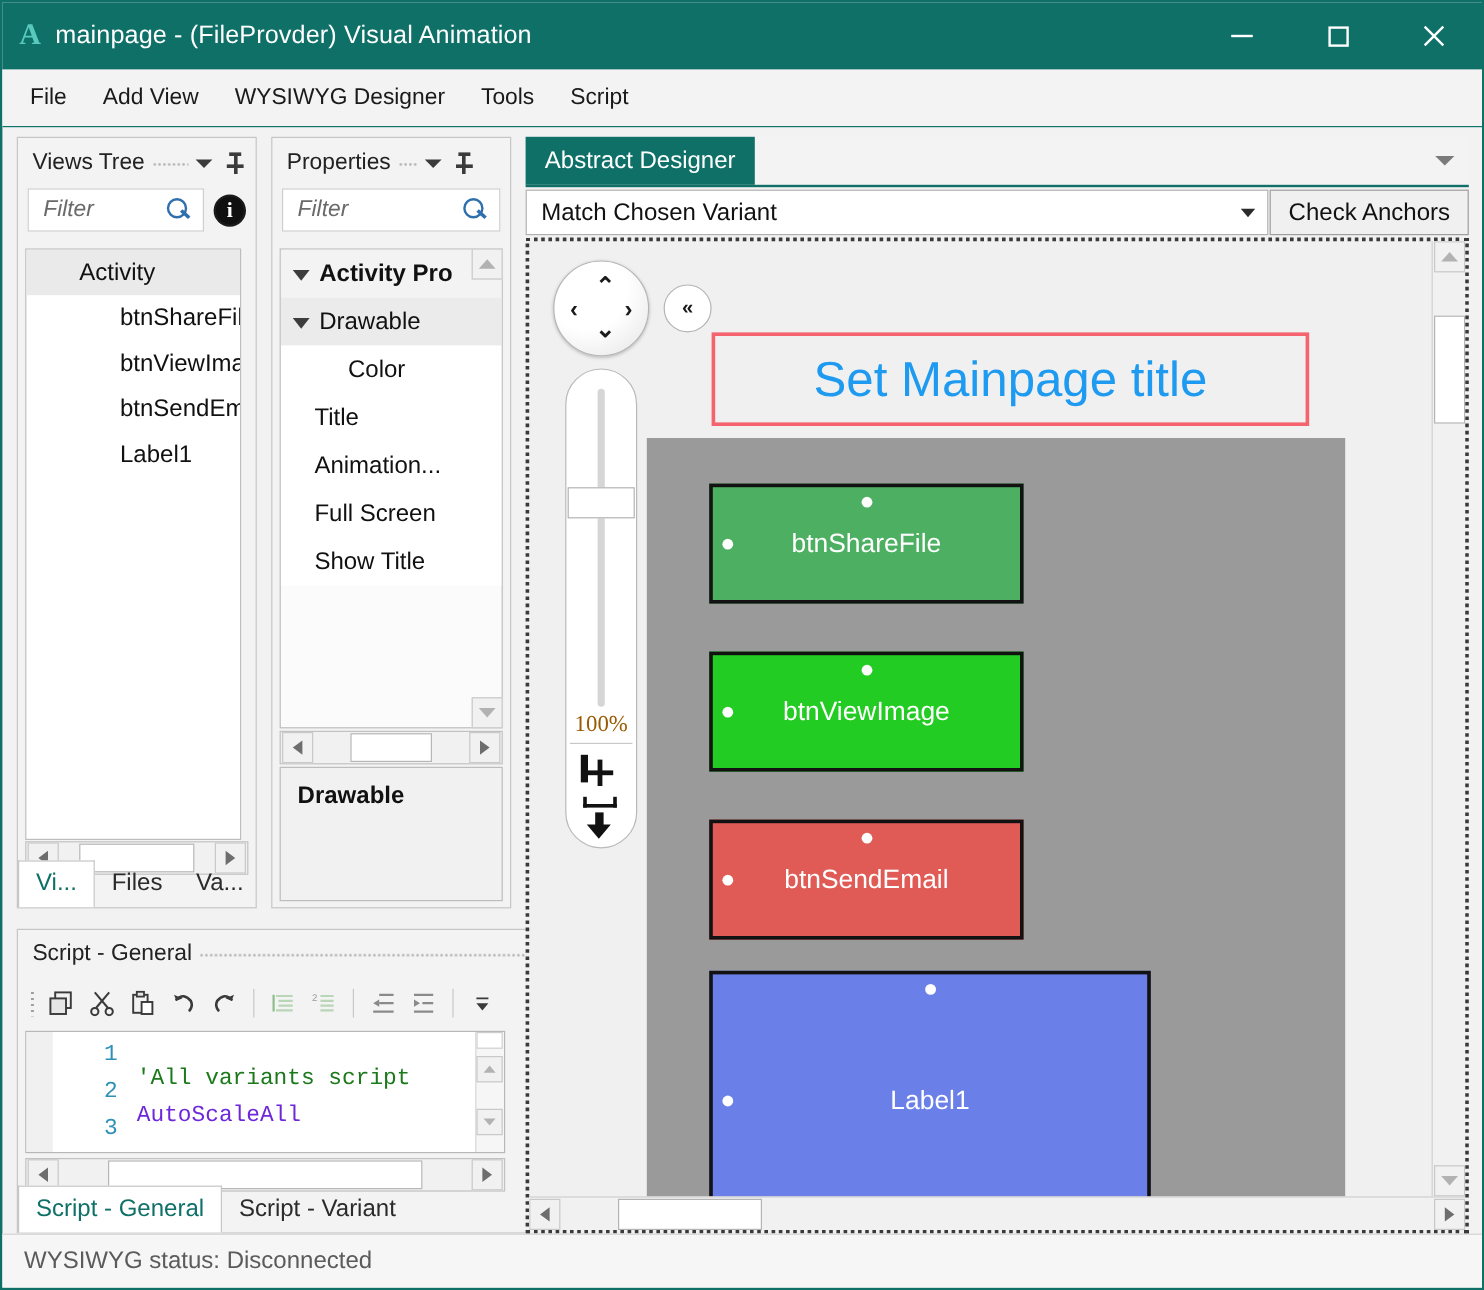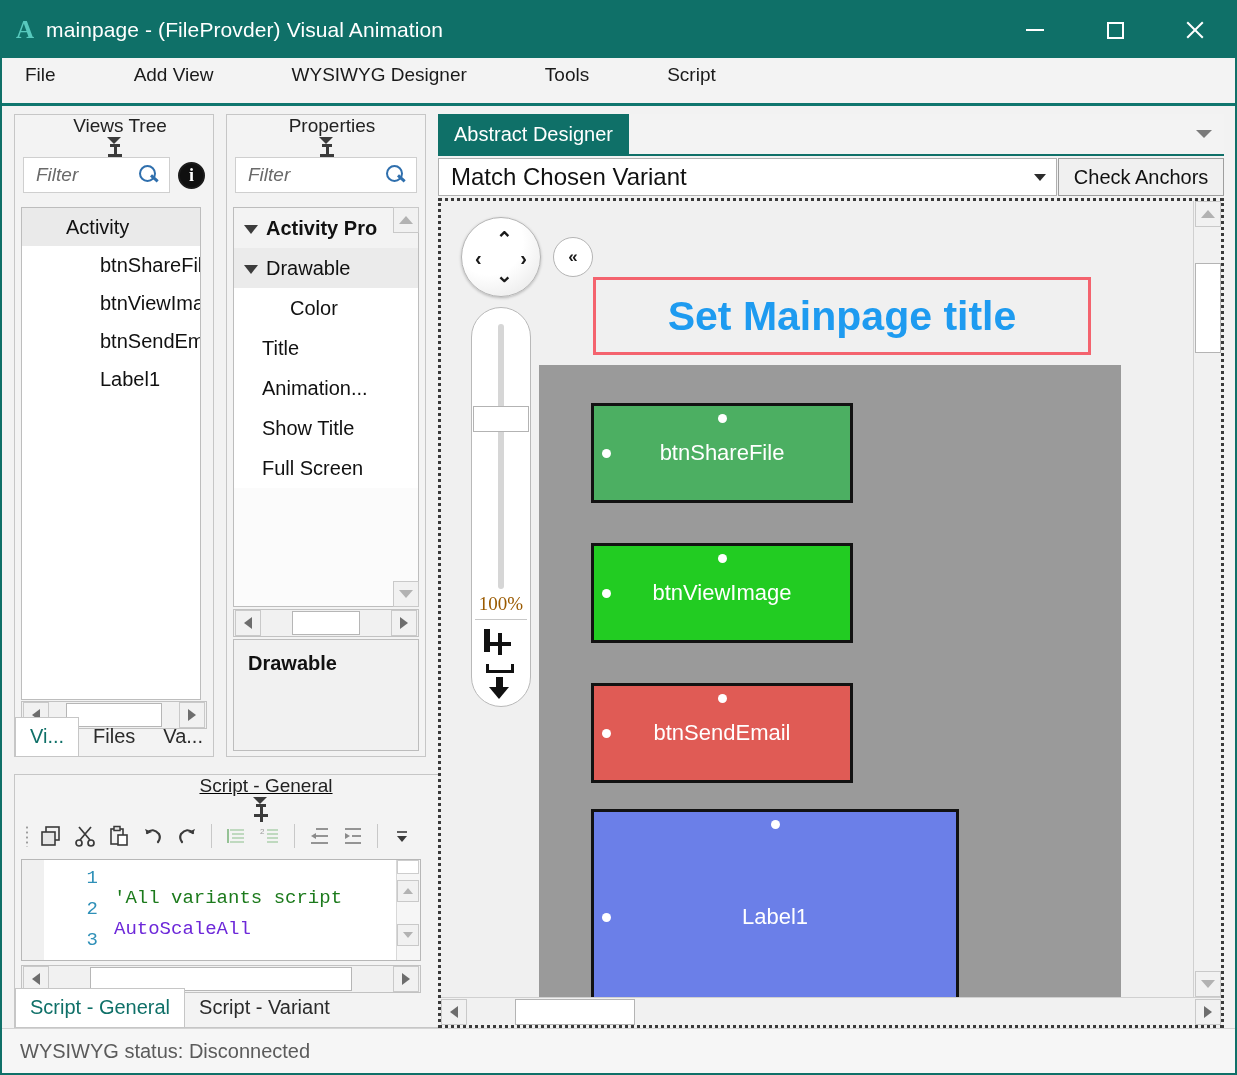--- a/index.html
+++ b/index.html
@@ -49,36 +49,34 @@
     width: 22px; height: 2px; background: #fff;
   }
   .glyph-close:before { transform: rotate(45deg); }
   .glyph-close:after { transform: rotate(-45deg); }
 
   
   .menubar {
     position: absolute; left: 0; top: 56px;
     width: 1233px; height: 48px;
     background: #f3f3f3;
-    display: flex; 
-    border-bottom: 3px solid #0f766e;
-    gap: 48px;
+    display: flex; align-items: center;
+    border-bottom: 1px solid #0f766e;
   }
   .menu-item {
     font-size: 19px; color: #1a1a1a;
     padding: 6px 13px; margin-left: 4px;
     cursor: default;
   }
   .menu-item:first-child { margin-left: 10px; }
 
   
   .panel-head {
     display: flex; align-items: center;
     height: 42px;
-    flex-direction: column;
   }
   .panel-title { font-size: 19px; color: #222; }
   .dots {
     flex: 1; margin: 0 6px;
     height: 10px;
     background-image: radial-gradient(circle, #b9b9b9 1px, transparent 1.2px);
     background-size: 4px 4px;
     background-position: 0 4px;
     background-repeat: repeat-x;
   }
@@ -241,21 +239,21 @@
     width: 186px; height: 112px;
     background: #f1f1f1; border: 1px solid #bdbdbd;
     padding: 12px 14px;
     font-size: 20px; font-weight: bold; color: #111;
   }
 
   
   #script-panel {
     position: absolute; left: 12px; top: 772px;
     width: 492px; height: 254px;
-    background: #f3f3f3; border: 1px solid #c6c6c6; text-decoration: underline;
+    background: #f3f3f3; border: 1px solid #c6c6c6;
   }
   #script-panel .panel-head { padding-left: 12px; height: 40px; }
   #script-toolbar {
     height: 42px; display: flex; align-items: center;
     padding-left: 8px; gap: 2px;
   }
   .tb-btn {
     width: 32px; height: 32px;
     display: flex; align-items: center; justify-content: center;
   }
@@ -311,21 +309,21 @@
     border-top: 8px solid #7a7a7a;
   }
   #variant-row {
     position: absolute; left: 0; top: 44px;
     width: 786px; height: 38px; display: flex;
   }
   #variant-combo {
     width: 620px; height: 38px;
     background: #ffffff; border: 1px solid #b0b0b0;
     display: flex; align-items: center;
-    font-size: 24px; color: #111; padding-left: 12px;
+    font-size: 20px; color: #111; padding-left: 12px;
   }
   #variant-combo .cbcaret {
     margin-left: auto; margin-right: 10px;
     width: 0; height: 0;
     border-left: 6px solid transparent; border-right: 6px solid transparent;
     border-top: 7px solid #2b2b2b;
   }
   #check-anchors {
     width: 166px; height: 38px; margin-left: 1px;
     background: #f0f0f0; border: 1px solid #9e9e9e;
@@ -569,24 +567,24 @@
       <div class="prop-row level2">
         <span>Color</span>
       </div>
       <div class="prop-row level1b">
         <span>Title</span>
       </div>
       <div class="prop-row level1b">
         <span>Animation...</span>
       </div>
       <div class="prop-row level1b">
+        <span>Full Screen</span>
+      </div>
+      <div class="prop-row level1b">
         <span>Show Title</span>
-      </div>
-      <div class="prop-row level1b">
-        <span>Full Screen</span>
       </div>
     </div>
     <div id="props-vscroll">
       <div class="arrow-btn up">
           <span class="ar ar-u"></span>
         </div>
       <div class="arrow-btn dn">
           <span class="ar ar-d"></span>
         </div>
     </div>
@@ -771,21 +769,21 @@
         <div id="zoom-pct">100%</div>
         <div id="zoom-divider"></div>
         <div class="zbtn">
           <span class="ico-move"></span>
         </div>
         <div class="zbtn">
           <span class="ico-dl"><i></i></span>
         </div>
       </div>
 
-      <div id="phone-title" style="border-color: rgb(244, 99, 110); font-weight: bold;">
+      <div id="phone-title" style="border-color: rgb(244, 99, 110);">
         <span style="color: rgb(30, 155, 240);">Set Mainpage title</span>
       </div>
 
       <div id="phone-body" style="background: rgb(154, 154, 154);">
         <div class="vw" id="vw-share" style="background: rgb(76, 175, 98);">
           <span class="dot-t"></span>
           <span class="dot-l"></span>
           <span>btnShareFile</span>
         </div>
         <div class="vw" id="vw-view" style="background: rgb(34, 204, 34);">

